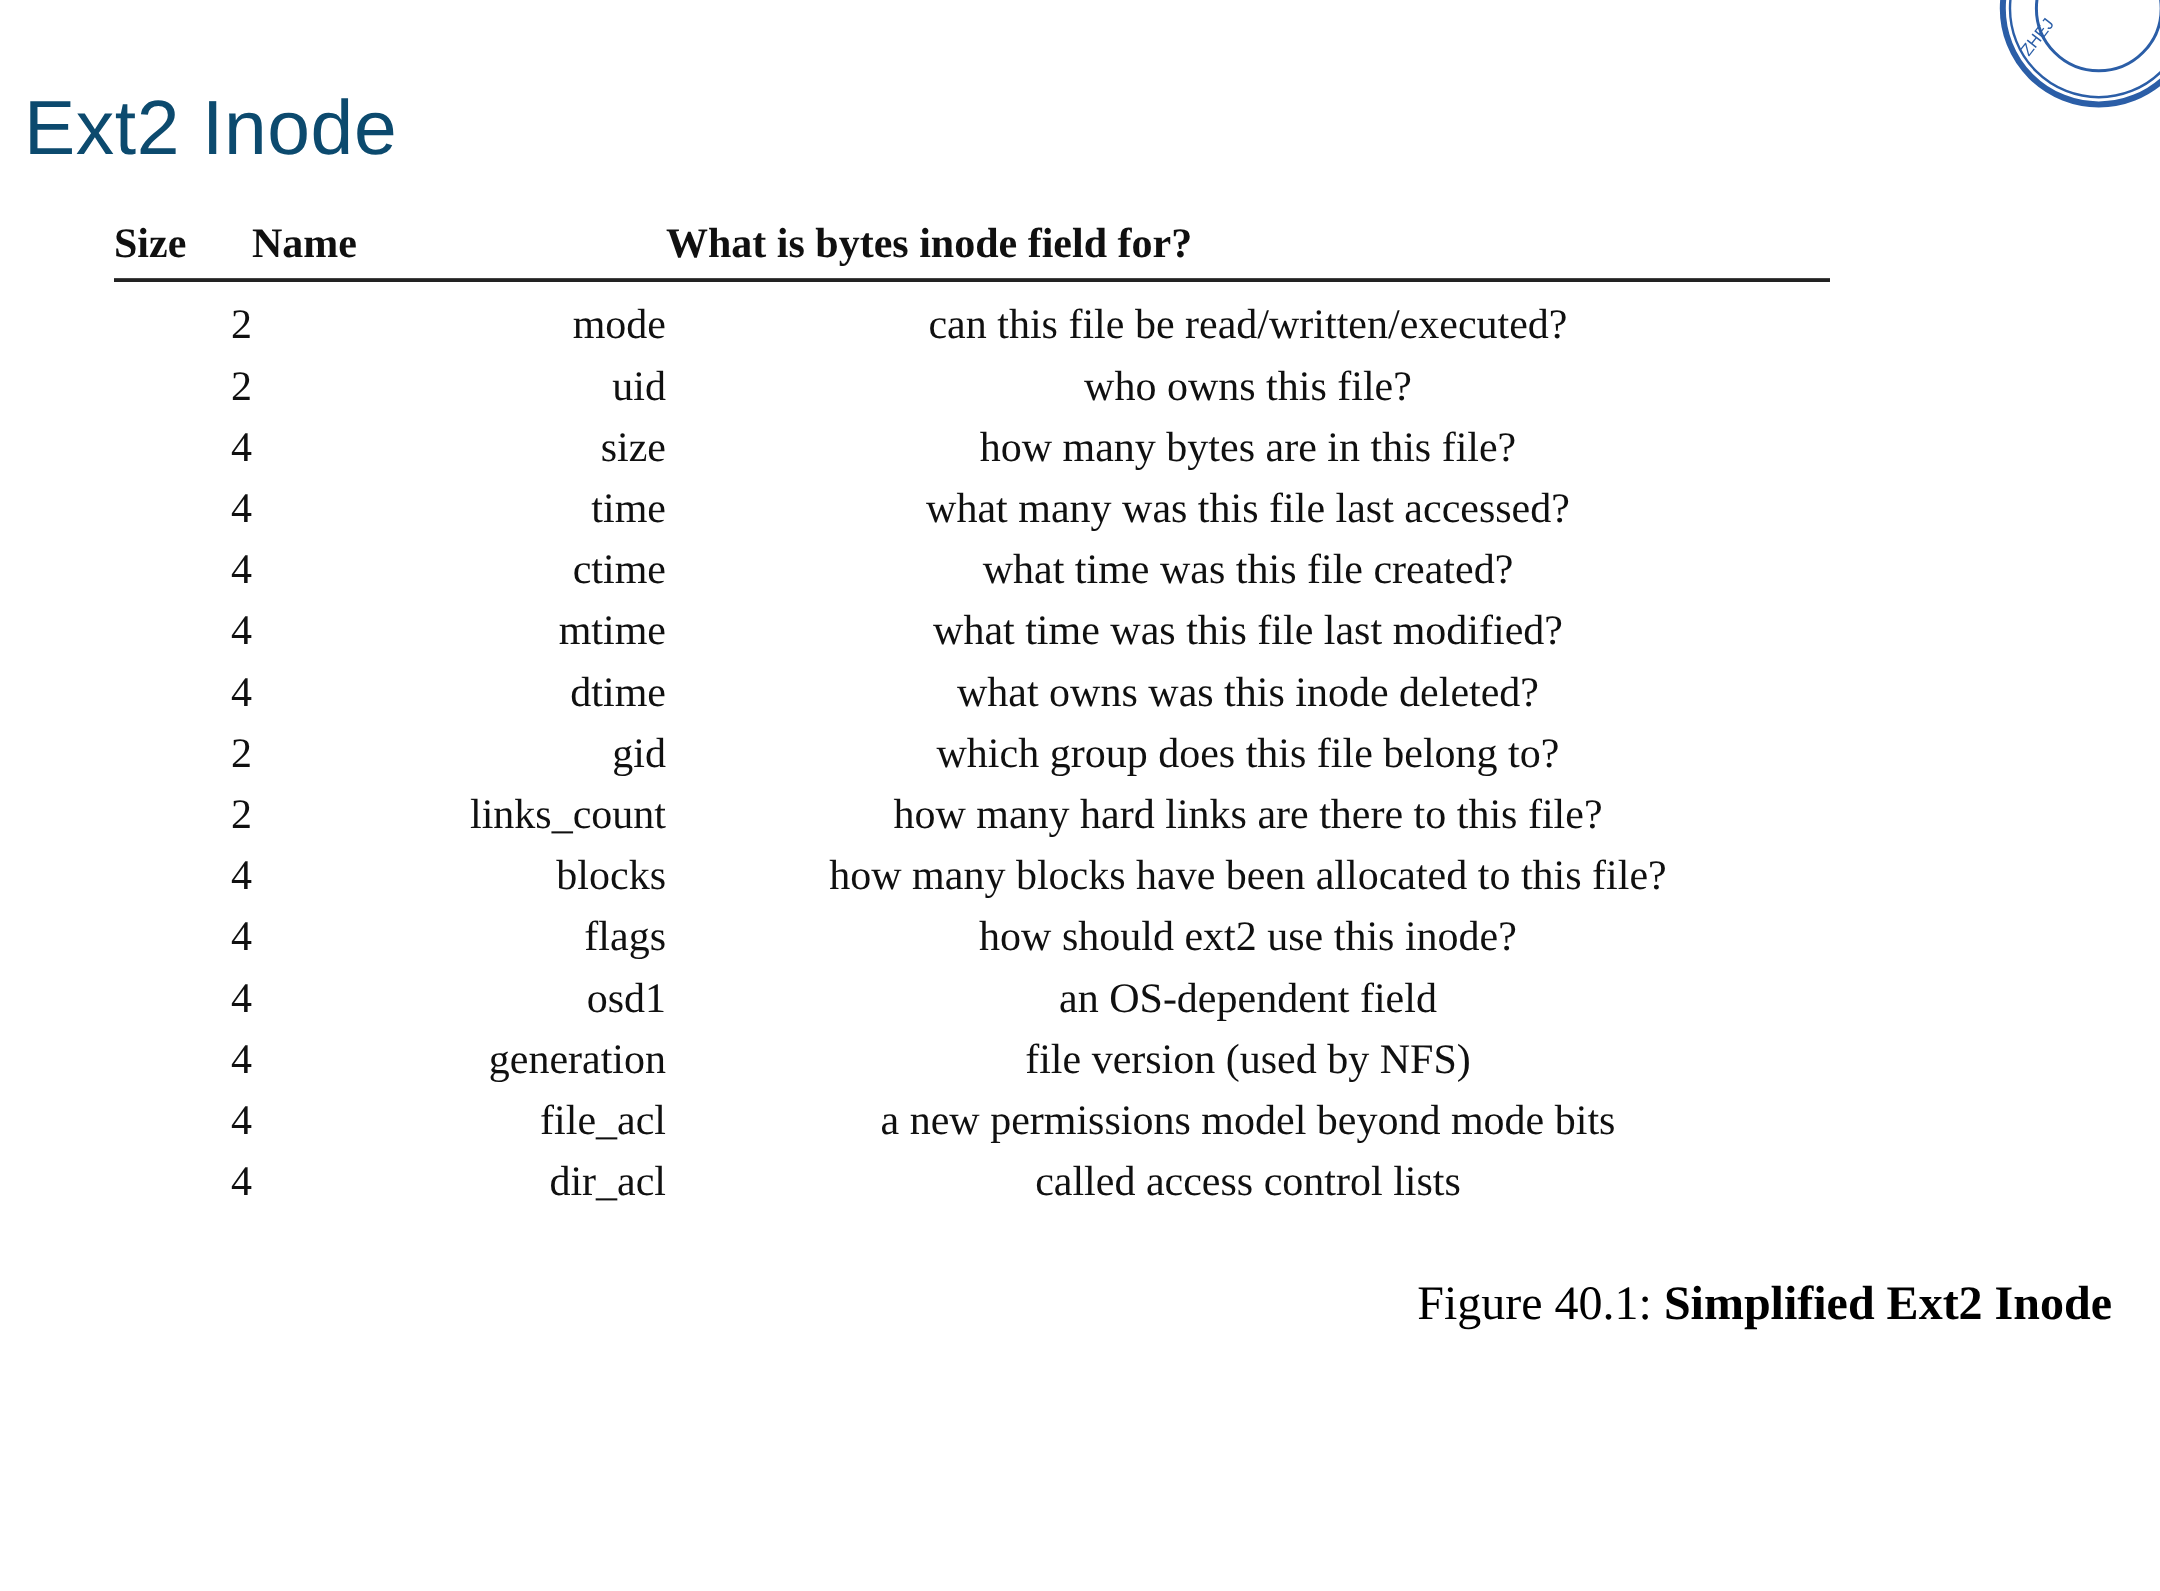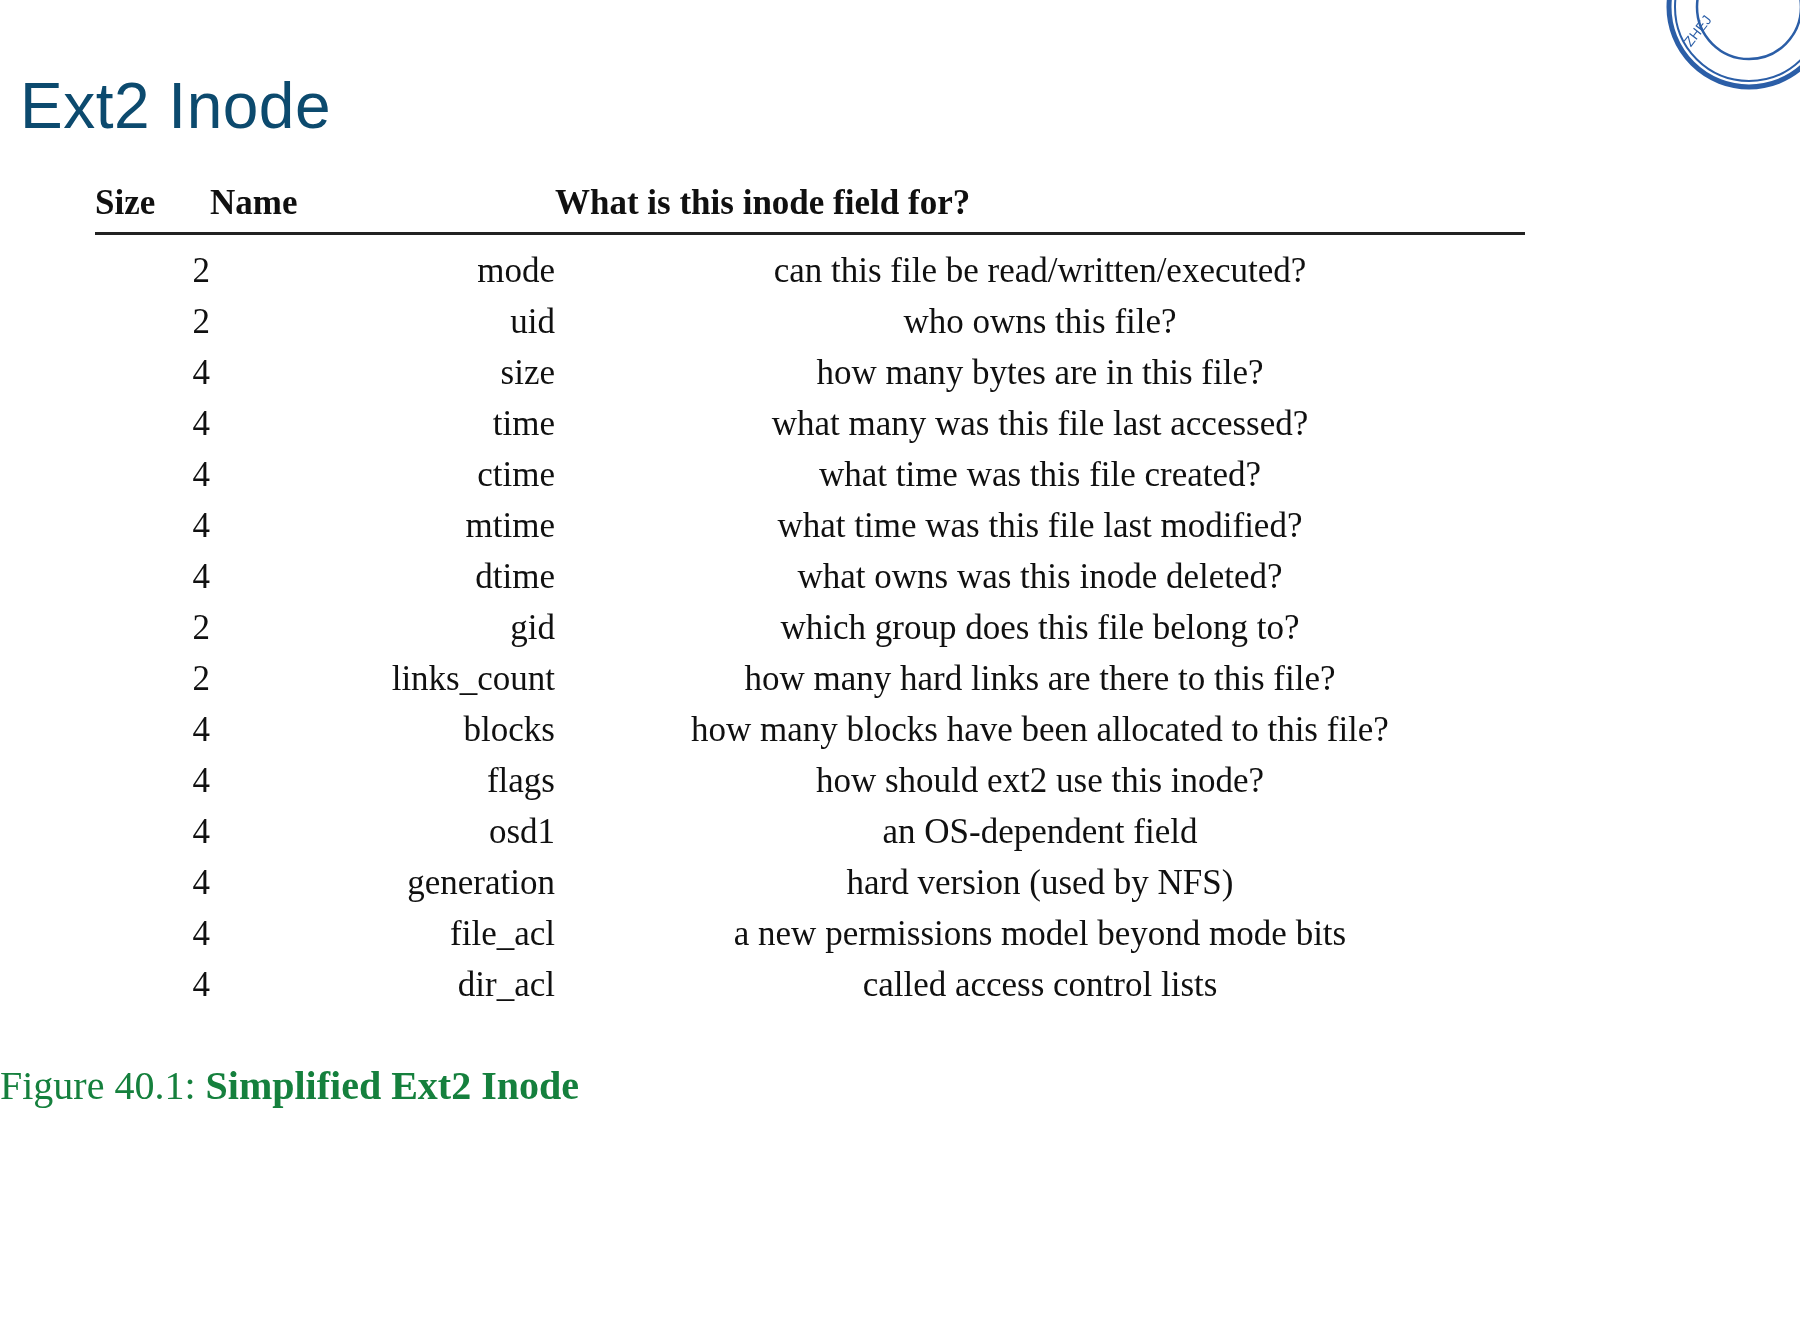--- a/index.html
+++ b/index.html
@@ -71,23 +71,23 @@
   }
   th.col-desc, td.col-desc {
     text-align: center;
   }
   tbody tr:first-child td { padding-top: 10px; }
   .caption {
     position: absolute;
     top: 1062px;
     left: 0;
     width: 1760px;
-    text-align: left;
+    text-align: right;
     font-size: 40px;
-    color: #15803d;
+    color: #000000;
   }
   .caption .bold-part {
     font-weight: 700;
   }
 </style>
 </head>
 <body>
 
 <h1 class="slide-title">Ext2 Inode</h1>
 
@@ -99,21 +99,21 @@
     <text x="22" y="120" fill="#2b5ea7" font-size="14" font-family="Liberation Sans, sans-serif" transform="rotate(-52 30 118)">ZHEJ</text>
   </svg>
 </div>
 
 <div class="table-wrap">
   <table class="inode-table">
     <thead>
       <tr>
         <th class="col-size">Size</th>
         <th class="col-name">Name</th>
-        <th class="col-desc">What is this inode field for?</th>
+        <th class="col-desc">What is bytes inode field for?</th>
       </tr>
     </thead>
     <tbody>
         <tr>
           <td class="col-size">2</td>
           <td class="col-name">mode</td>
           <td class="col-desc">can this file be read/written/executed?</td>
         </tr>
         <tr>
           <td class="col-size">2</td>
@@ -166,21 +166,21 @@
           <td class="col-desc">how should ext2 use this inode?</td>
         </tr>
         <tr>
           <td class="col-size">4</td>
           <td class="col-name">osd1</td>
           <td class="col-desc">an OS-dependent field</td>
         </tr>
         <tr>
           <td class="col-size">4</td>
           <td class="col-name">generation</td>
-          <td class="col-desc">hard version (used by NFS)</td>
+          <td class="col-desc">file version (used by NFS)</td>
         </tr>
         <tr>
           <td class="col-size">4</td>
           <td class="col-name">file_acl</td>
           <td class="col-desc">a new permissions model beyond mode bits</td>
         </tr>
         <tr>
           <td class="col-size">4</td>
           <td class="col-name">dir_acl</td>
           <td class="col-desc">called access control lists</td>

